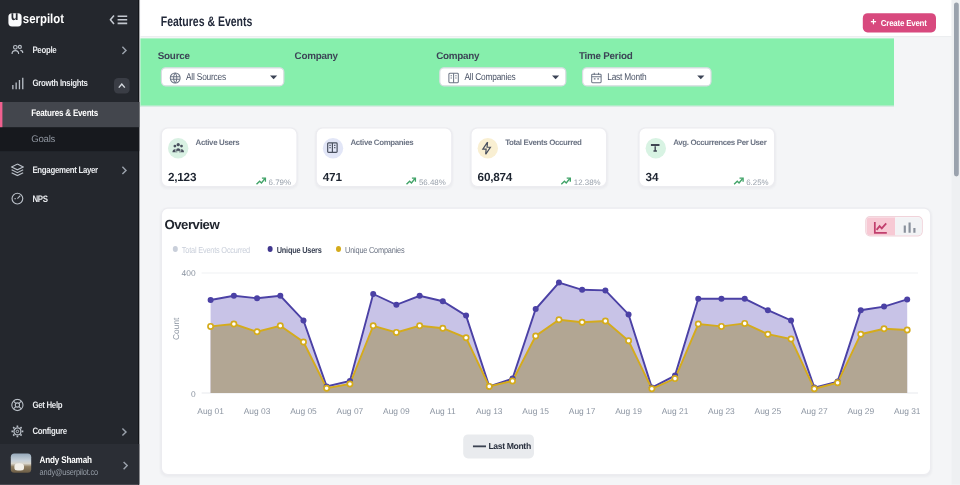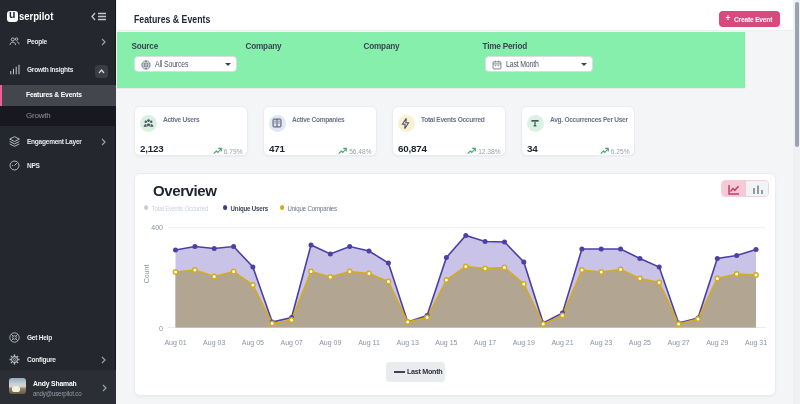--- a/index.html
+++ b/index.html
@@ -24,21 +24,21 @@
 
 .card { position:absolute; top:106px; width:114px; height:50px; background:#fff; border:1px solid #ececf0; border-radius:6px; box-shadow:0 1px 2px rgba(20,30,60,.04); z-index:2; }
 .cicon { position:absolute; left:4.5px; top:7.5px; width:17px; height:17px; border-radius:50%; }
 .cicon svg { position:absolute; left:3.5px; top:3.5px; }
 .ctitle { position:absolute; left:28px; top:9px; font-size:6.6px; letter-spacing:-0.3px; color:#6c7484; font-weight:bold; white-space:nowrap; }
 .cnum { position:absolute; left:5px; top:35.5px; font-size:9.8px; font-weight:bold; color:#1d2430; letter-spacing:-0.2px; }
 .ctrend { position:absolute; right:4.5px; top:40px; font-size:6.6px; color:#98a0ab; white-space:nowrap; }
 .ctrend svg { vertical-align:-1px; margin-right:2px; }
 
 #chartcard { position:absolute; left:134px; top:173px; width:642px; height:223px; background:#fff; border:1px solid #ececf0; border-radius:6px; box-shadow:0 1px 2px rgba(20,30,60,.04); z-index:2; }
-#chartcard h2 { position:absolute; left:18px; top:7.5px; font-size:15px; letter-spacing:-0.4px; color:#20252e; }
+#chartcard h2 { position:absolute; left:2px; top:7.5px; font-size:11px; letter-spacing:-0.4px; color:#20252e; }
 .leg { position:absolute; top:30px; font-size:7.3px; letter-spacing:-0.2px; white-space:nowrap; transform:scaleX(0.84); transform-origin:left center; }
 .leg .dot { display:inline-block; width:5px; height:5px; border-radius:50%; margin-right:4px; vertical-align:1px; }
 .toggle { position:absolute; right:6px; top:5.5px; width:48px; height:17px; border-radius:4px; overflow:hidden; border:1px solid #f0d3da; }
 .tg-l { position:absolute; left:0; top:0; width:24px; height:17px; background:#f7c9d4; }
 .tg-r { position:absolute; left:24px; top:0; width:24px; height:17px; background:#f2f3f5; }
 .bbtn { position:absolute; top:188px; height:20px; border-radius:4px; font-size:7.2px; letter-spacing:-0.3px; line-height:20px; white-space:nowrap; }
 
 #sbar-track { position:absolute; left:793px; top:0; width:7px; height:404px; background:#eef0f2; z-index:9; }
 #sbar-thumb { position:absolute; left:794.5px; top:2px; width:4.5px; height:145px; background:#9aa2ad; border-radius:3px; z-index:10; }
 </style></head>
@@ -85,21 +85,21 @@
           <path d="M1 4 L3.5 1 L6 4" stroke="#d6dae0" stroke-width="1.2" fill="none"></path>
         </svg>
     </div>
   </div>
 
   <div class="sub" style="top:85px; height:41px;">
     <div class="abs" style="left:0; top:0; width:116px; height:20.5px; background:#43464d;">
       <div class="abs" style="left:0; top:0; width:2px; height:20.5px; background:#f0608f;"></div>
       <span class="abs" style="left:26px; top:4.5px; color:#fff; font-size:8px; letter-spacing:-0.2px; font-weight:bold; white-space:nowrap; transform:scaleX(0.84); transform-origin:left center;">Features &amp; Events</span>
     </div>
-    <span class="abs" style="left:26px; top:26px; color:#8f959f; font-size:8px; letter-spacing:-0.2px;">Growth</span>
+    <span class="abs" style="left:26px; top:26px; color:#8f959f; font-size:8px; letter-spacing:-0.2px;">Goals</span>
   </div>
 
   <div class="sb-item" style="top:135px;">
     <svg class="sb-icon" viewBox="0 0 16 16">
         <g fill="none" stroke="#b9bfc7" stroke-width="1.4">
       <path d="M8 1 L15 4.5 L8 8 L1 4.5 Z"></path>
           <path d="M1 8 L8 11.5 L15 8"></path>
           <path d="M1 11.5 L8 15 L15 11.5"></path>
         </g>
       </svg>
@@ -172,20 +172,30 @@
   <span class="flabel" style="left:365.5px;">Time Period</span>
 
   <div class="fselect" style="left:17px; width:103px;">
     <svg width="10" height="10" viewBox="0 0 14 14">
         <g fill="none" stroke="#6b7484" stroke-width="1.2">
       <circle cx="7" cy="7" r="5.8"></circle>
           <path d="M7 1.2 C4.5 4 4.5 10 7 12.8 M7 1.2 C9.5 4 9.5 10 7 12.8 M1.4 5.5 H12.6 M1.4 8.5 H12.6"></path>
         </g>
       </svg>
     <span class="txt">All Sources</span>
+      <span class="caret"></span>
+  </div>
+  <div class="fselect" style="left:249px; width:106px;">
+    <svg width="10" height="10" viewBox="0 0 14 14">
+        <g fill="none" stroke="#6b7484" stroke-width="1.2">
+      <rect x="1.5" y="1.5" width="11" height="11" rx="1"></rect>
+          <path d="M7 1.5 V12.5 M3.5 4.5 H5 M3.5 7 H5 M9 4.5 H10.5 M9 7 H10.5"></path>
+        </g>
+      </svg>
+    <span class="txt">All Companies</span>
       <span class="caret"></span>
   </div>
   <div class="fselect" style="left:368px; width:108px;">
     <svg width="10" height="10" viewBox="0 0 14 14">
         <g fill="none" stroke="#6b7484" stroke-width="1.2">
       <rect x="1.5" y="2.5" width="11" height="10" rx="1"></rect>
           <path d="M1.5 5.5 H12.5 M4.5 1 V3.5 M9.5 1 V3.5"></path>
       <path d="M4 8 H6 M8 8 H10" stroke-width="1.6"></path>
         </g>
       </svg>
@@ -236,21 +246,21 @@
         <path d="M6 0.5 L1 8 H4.5 L4 13.5 L9 6 H5.5 Z" fill="none" stroke="#4a5160" stroke-width="1.3"></path>
       </svg>
   </div>
   <span class="ctitle">Total Events Occurred</span>
   <span class="cnum">60,874</span>
   <span class="ctrend"><svg width="9" height="8" viewBox="0 0 12 10">
         <path d="M1 8.5 L4.5 5 L6.5 7 L10.5 2" stroke="#41a368" stroke-width="1.5" fill="none"></path>
         <path d="M7 1.5 H11 V5.5" stroke="#41a368" stroke-width="1.5" fill="none"></path>
       </svg>12.38%</span>
 </div>
-<div class="card" style="left:521px;">
+<div class="card" style="left:532px;">
   <div class="cicon" style="background:#d8f3e3;">
     <svg width="10" height="10" viewBox="0 0 14 14">
         <g stroke="#3e4552" fill="none">
       <path d="M2 4 H12" stroke-width="2.2"></path>
           <path d="M7 5.5 V11" stroke-width="1.6"></path>
           <path d="M5 11 H9" stroke-width="1.6"></path>
         </g>
       </svg>
   </div>
   <span class="ctitle">Avg. Occurrences Per User</span>

